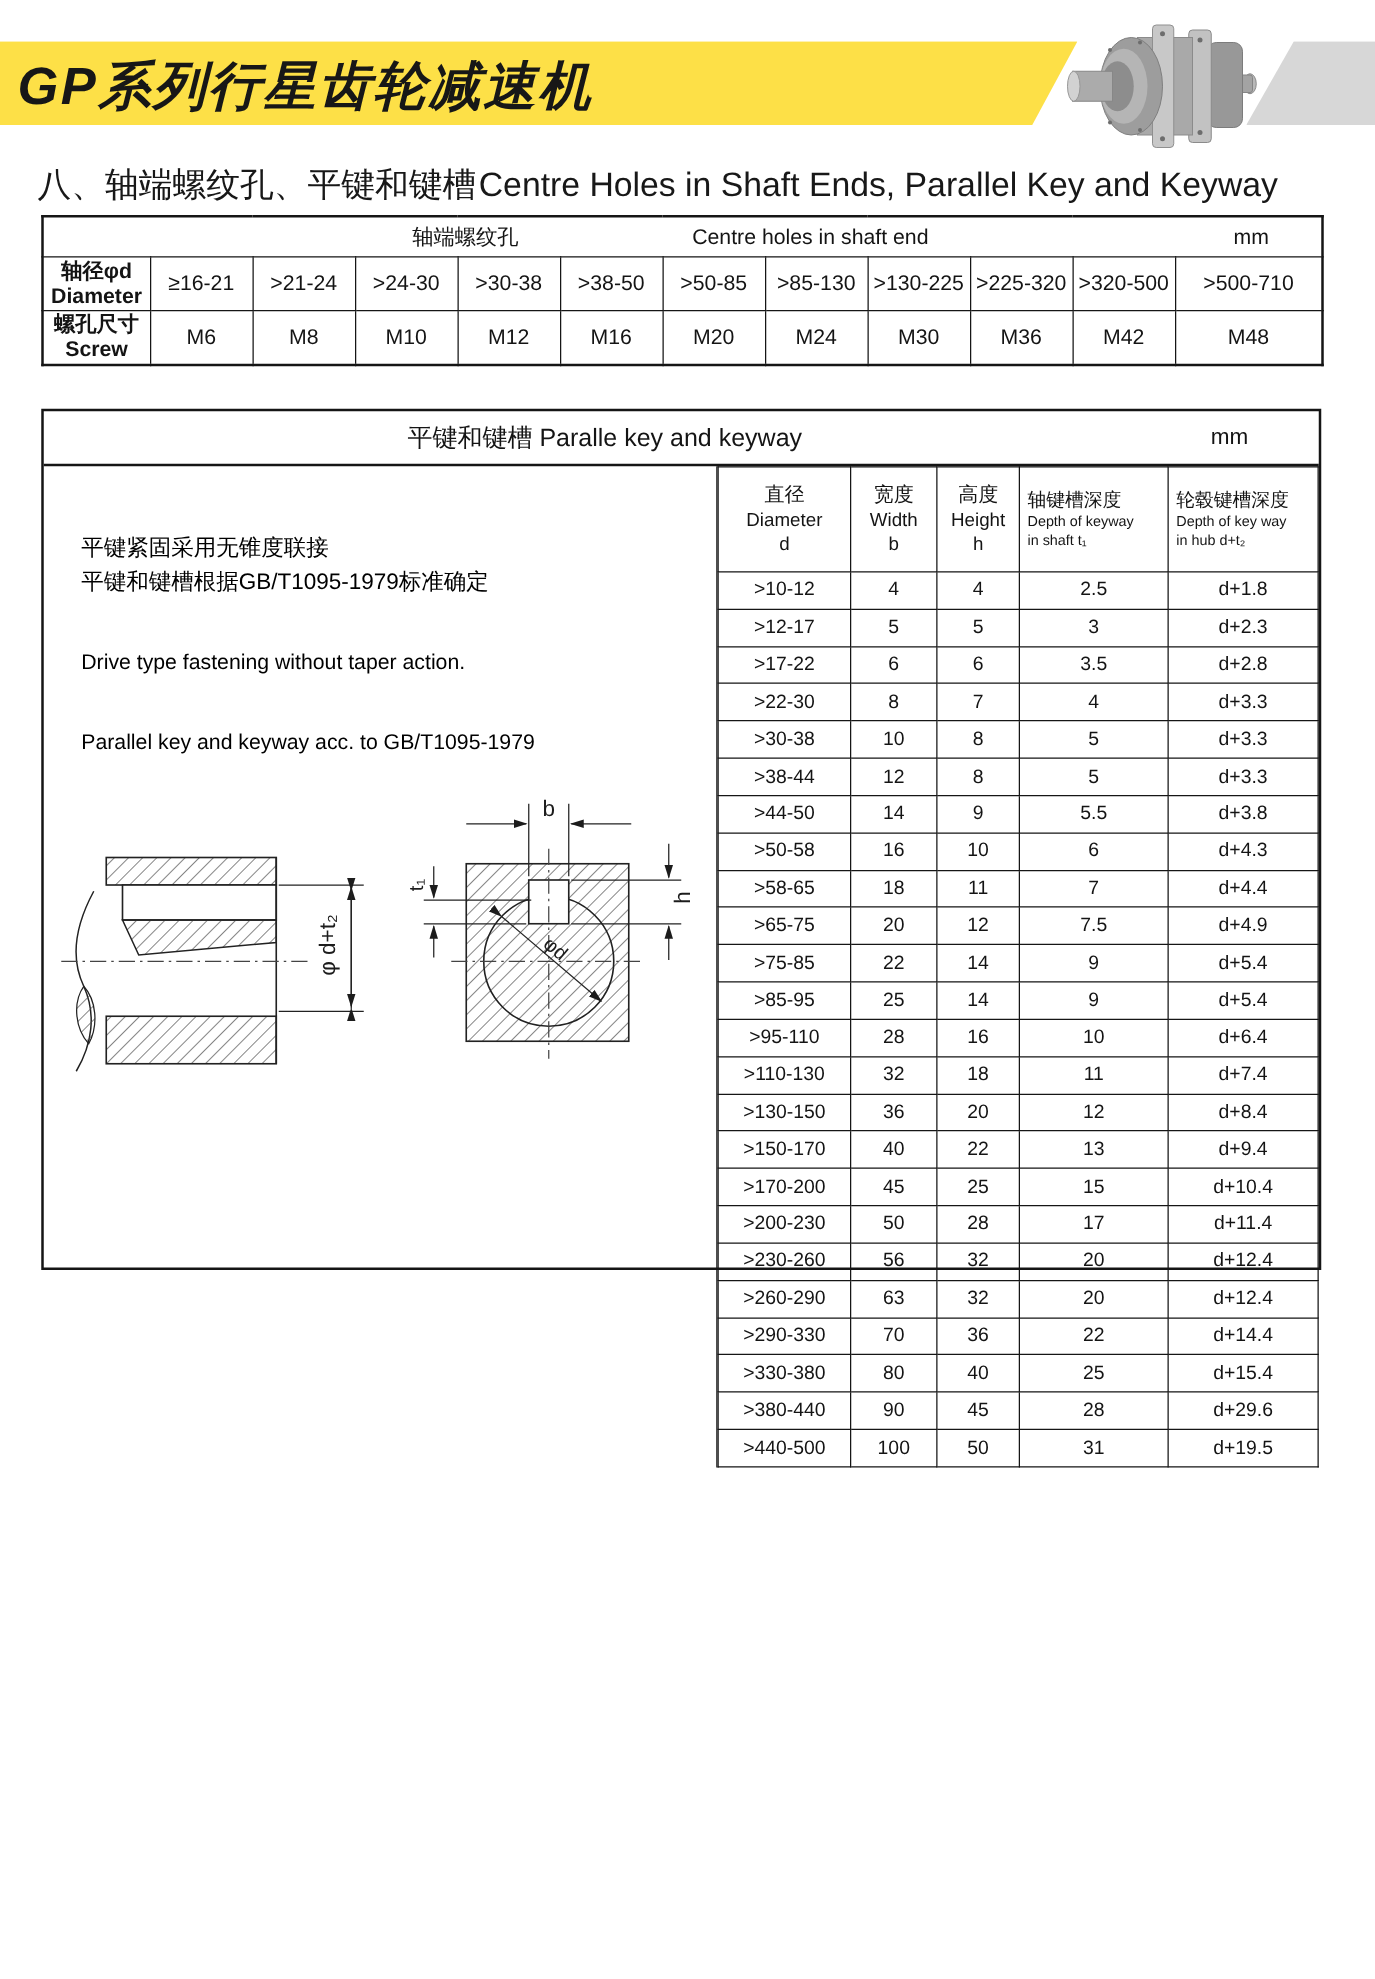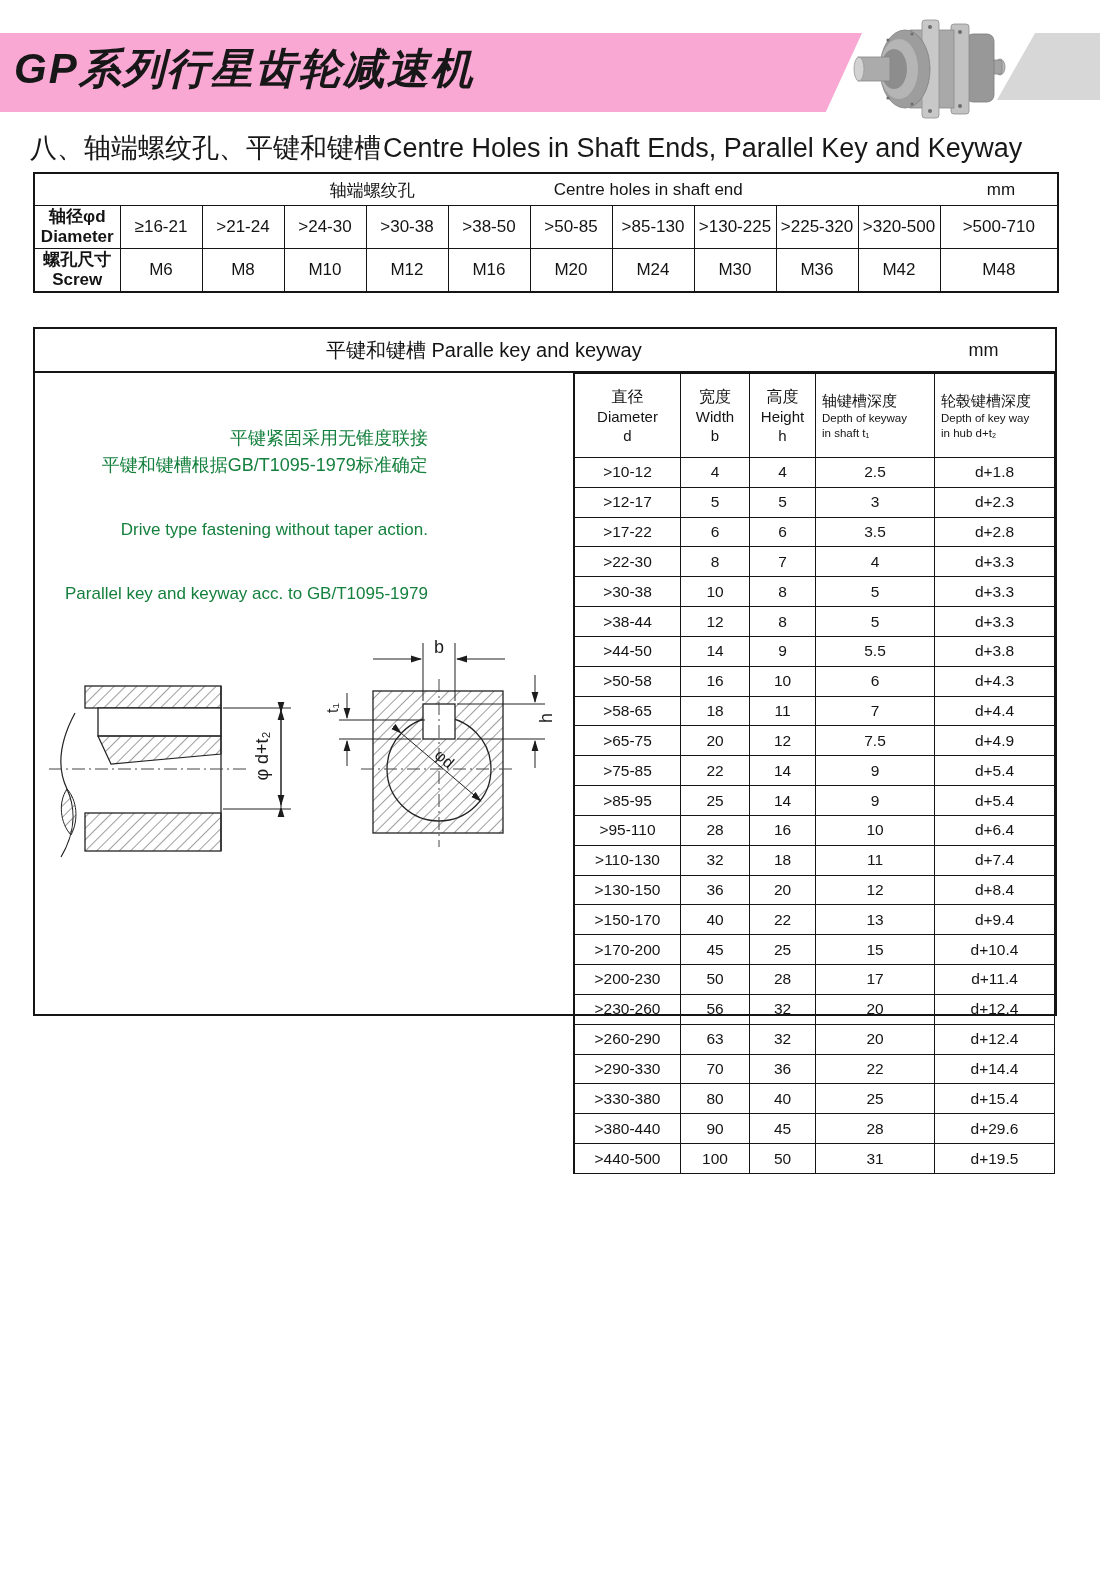--- a/index.html
+++ b/index.html
@@ -4,22 +4,22 @@
 <style>
   html,body{margin:0;padding:0;}
   body{
     width:1100px;height:1583px;position:relative;overflow:hidden;
     background:#ffffff;color:#141414;
     font-family:"Liberation Sans","DejaVu Sans",sans-serif;
     -webkit-font-smoothing:antialiased;
   }
   
   .band{
-    position:absolute;top:33px;left:0;width:862px;height:79px;
-    background:#f9a8d4;
+    position:absolute;top:33px;left:0;width:862px;height:67px;
+    background:#fde047;
     clip-path:polygon(0 0,100% 0,95.8% 100%,0 100%);
     text-decoration:underline;
   }
   .band-title{
     position:absolute;left:14px;top:8px;
     font-size:42px;font-weight:700;font-style:italic;
     letter-spacing:2px;color:#171717;white-space:nowrap;
   }
   .band-right{
     position:absolute;top:33px;left:997px;width:103px;height:67px;
@@ -56,21 +56,21 @@
   .t2-titlebar{position:relative;height:42px;border-bottom:2px solid #151515;}
   .t2-titlebar .t2-title{
     position:absolute;left:44%;top:50%;transform:translate(-50%,-50%);
     font-size:20px;white-space:nowrap;
   }
   .t2-titlebar .t2-mm{
     position:absolute;left:93%;top:50%;transform:translate(-50%,-50%);font-size:18px;
   }
   .t2-body{display:flex;height:801px;}
   .t2-left{width:542px;border-right:1.8px solid #151515;position:relative;box-sizing:border-box;}
-  .notes{position:absolute;left:30px;top:52px;font-size:18px;line-height:27px;color:#15803d;text-align:right;}
+  .notes{position:absolute;left:30px;top:52px;font-size:18px;line-height:27px;color:#000000;}
   .notes .en{font-size:17px;margin-top:37px;}
   .diagram{position:absolute;left:8px;top:248px;width:525px;height:300px;}
   .t2-right{flex:1;}
   .grid{width:100%;height:100%;}
   .grid th,.grid td{border:1.5px solid #151515;text-align:center;vertical-align:middle;padding:0;}
   .grid thead th{height:83px;font-weight:400;}
   .grid thead .h-zh{font-size:16px;line-height:21px;}
   .grid thead .h-en{font-size:15px;line-height:19px;}
   .grid thead .h-sym{font-size:15px;line-height:19px;}
   .grid thead th.small .h-zh{font-size:15px;text-align:left;padding-left:6px;}

